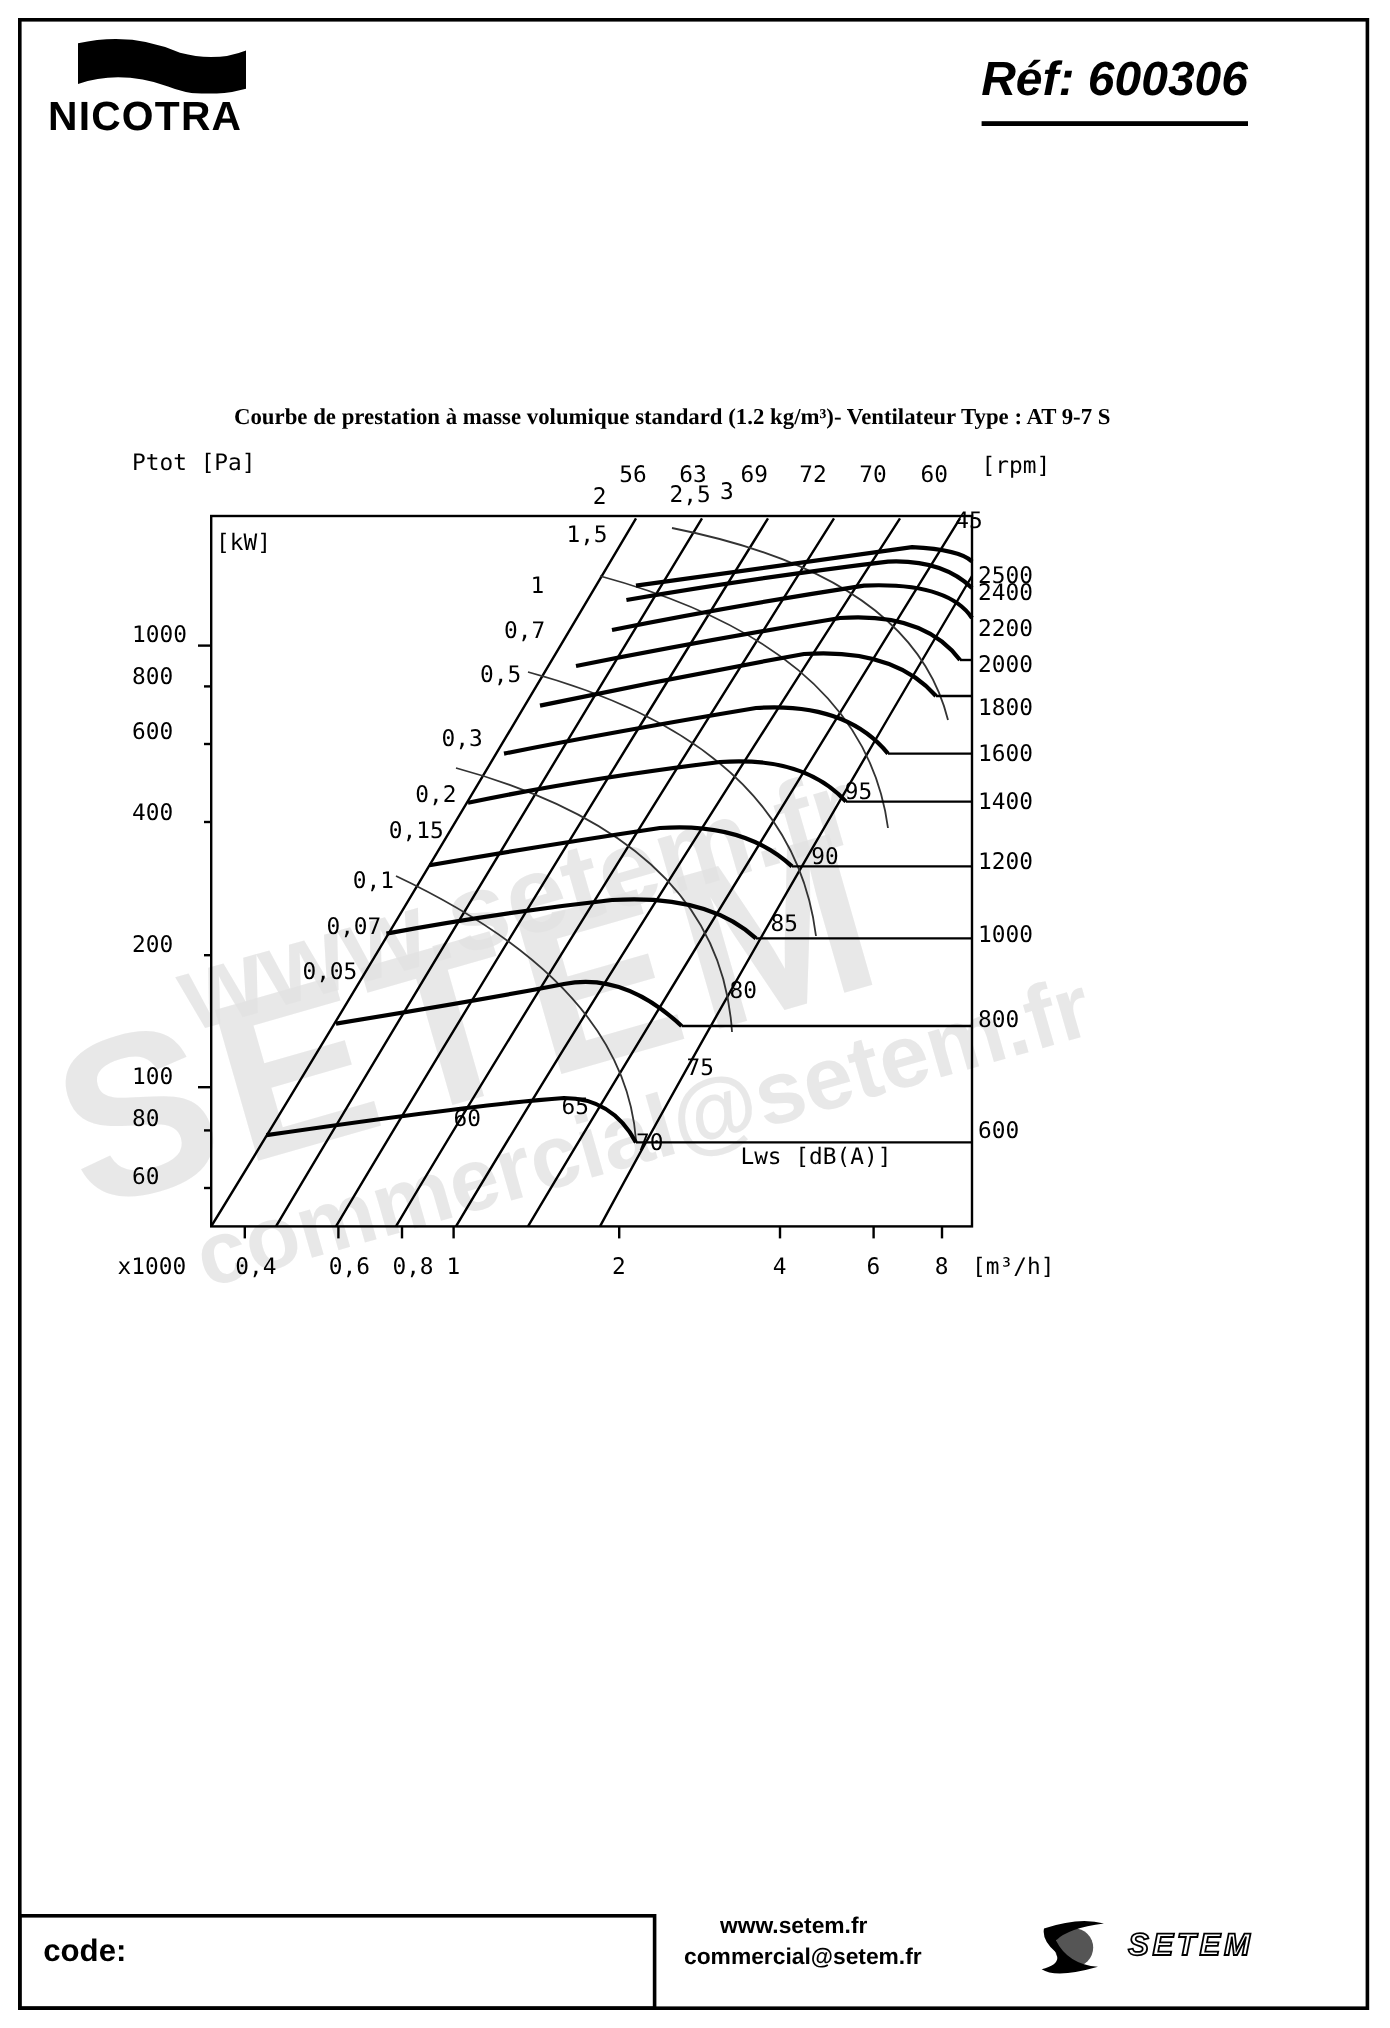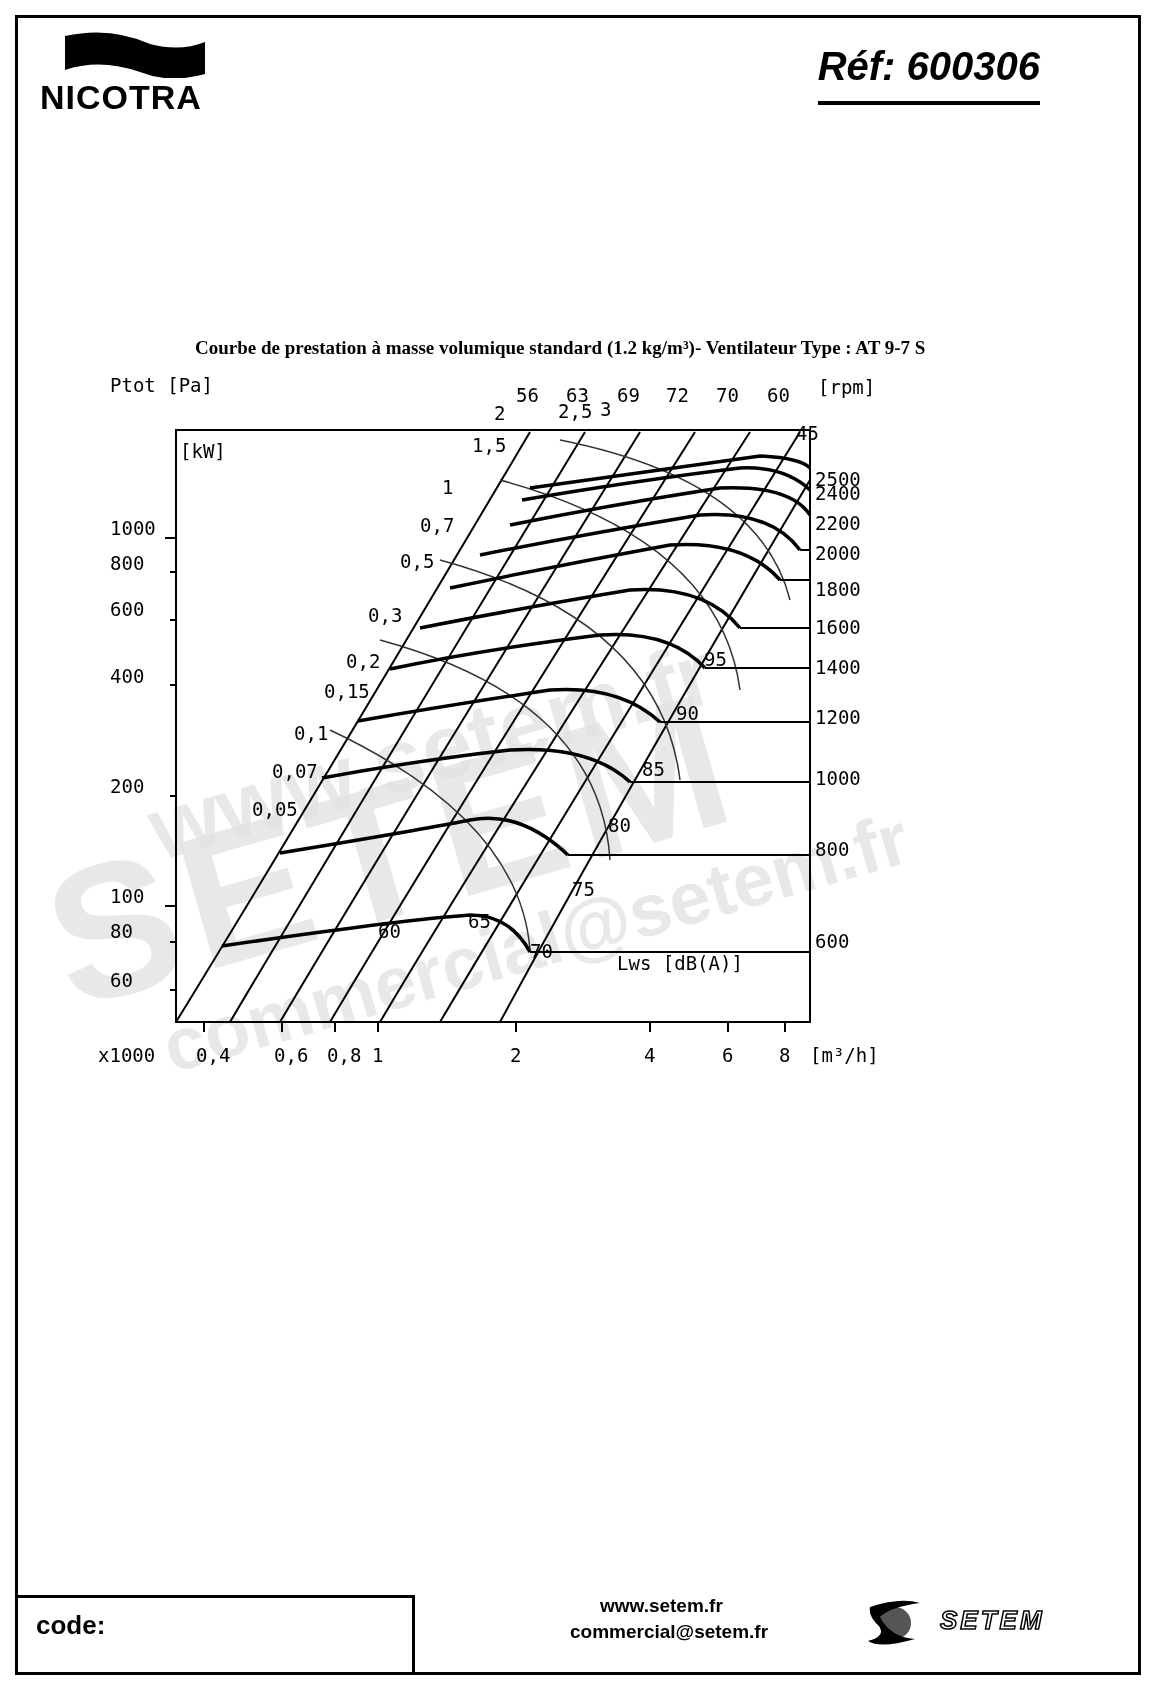--- a/index.html
+++ b/index.html
@@ -4,21 +4,21 @@
 <style>
   html, body { margin:0; padding:0; background:#fff; }
   body { width:1158px; height:1690px; position:relative; font-family:"Liberation Sans", sans-serif; color:#000; overflow:hidden; }
   .frame { position:absolute; left:15px; top:15px; width:1126px; height:1660px; border:3px solid #000; box-sizing:border-box; }
   .logo { position:absolute; left:40px; top:30px; width:200px; height:90px; }
   .logo-word { position:absolute; left:0; top:48px; font-weight:bold; font-size:34px; letter-spacing:1px; }
   .ref { position:absolute; right:118px; top:44px; font-size:40px; font-weight:bold; font-style:italic; border-bottom:4px solid #000; padding-bottom:12px; }
   .chart-title { position:absolute; left:175px; top:337px; font-family:"Liberation Serif", serif; font-weight:bold; font-size:19px;margin-left:20px; }
   svg.chart { position:absolute; left:0; top:0; }
   .axis-txt { font-family:"DejaVu Sans Mono", monospace; font-size:19px; }
-  .codebox { position:absolute; left:15px; top:1595px; width:400px; height:80px; border:3px solid #000; box-sizing:border-box; }
+  .codebox { position:absolute; left:15px; top:1595px; width:532px; height:80px; border:3px solid #000; box-sizing:border-box; }
   .code-label { position:absolute; left:18px; top:12px; font-size:26px; font-weight:bold; }
   .code-value { position:absolute; left:118px; top:20px; font-size:50px; font-weight:bold; }
   .footer { position:absolute; left:470px; top:1595px; width:660px; height:80px; }
   .f-web { position:absolute; left:130px; top:0; font-size:19px; font-weight:bold; }
   .f-mail { position:absolute; left:100px; top:26px; font-size:19px; font-weight:bold; }
   .f-addr { position:absolute; left:32px; top:58px; font-size:16px; }
   .setem-logo { position:absolute; left:390px; top:2px; }
   .setem-word { position:absolute; left:470px; top:10px; font-size:26px; font-style:italic; font-weight:bold; color:#fff; -webkit-text-stroke:1.5px #000; letter-spacing:3px; }
   .wm { position:absolute; font-weight:bold; color:#e3e3e3; opacity:0.8; pointer-events:none; }
 </style>

